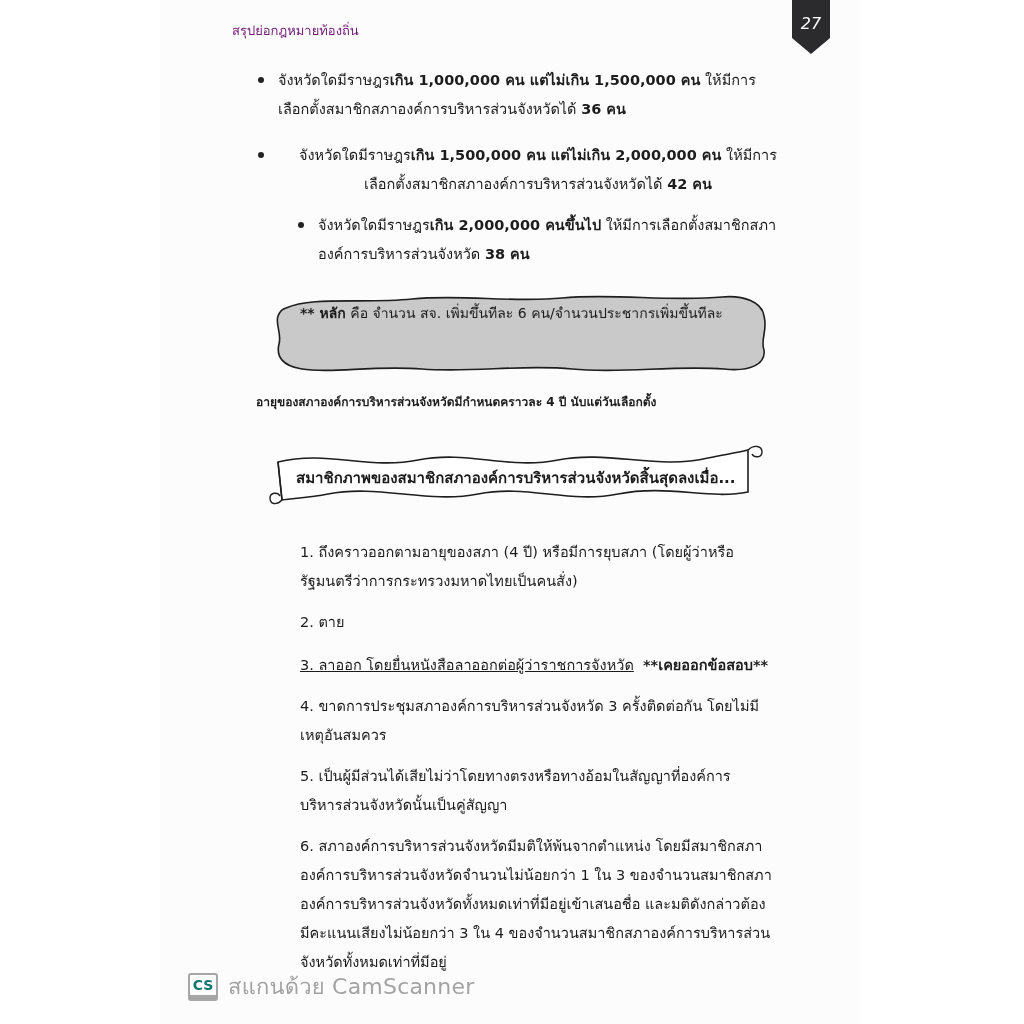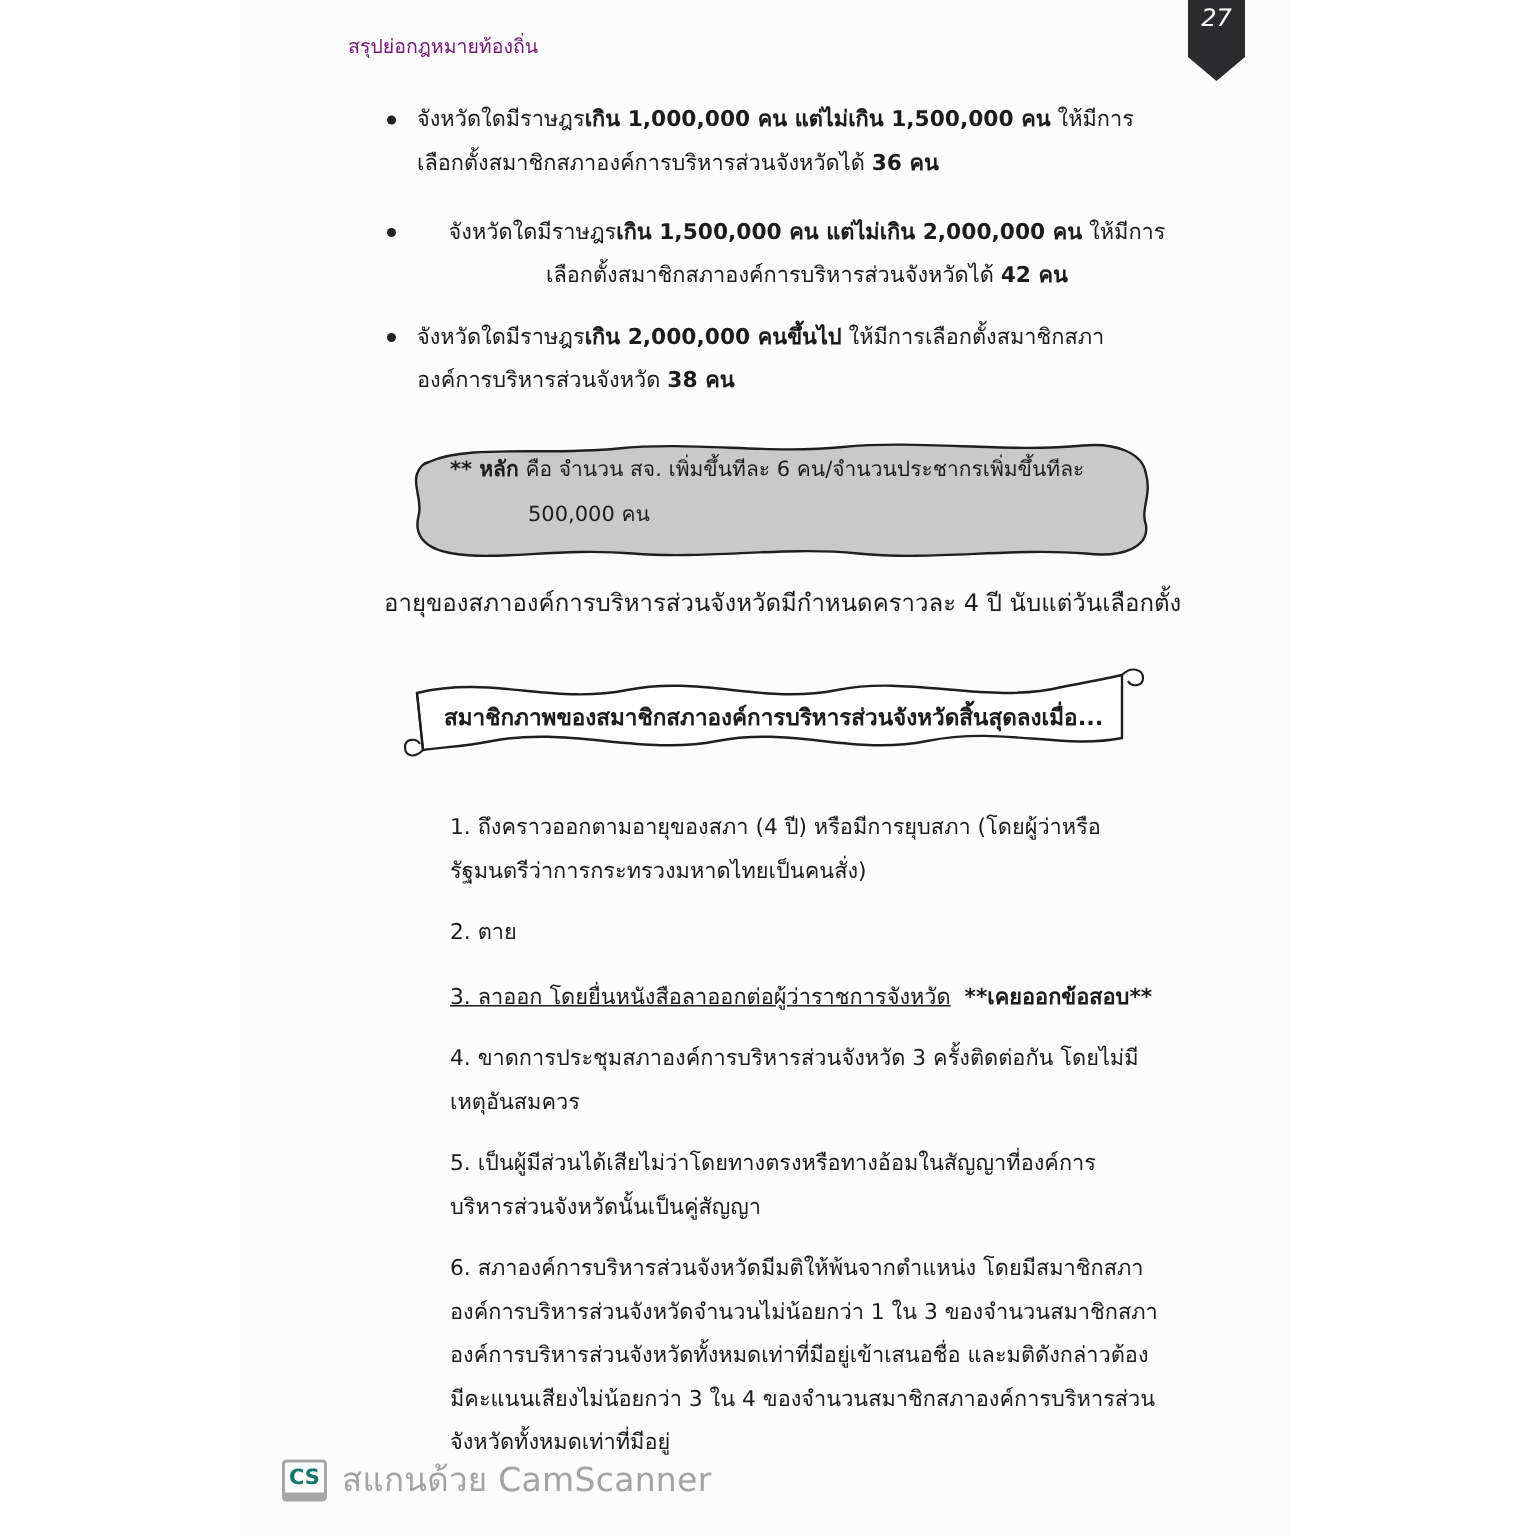--- a/index.html
+++ b/index.html
@@ -23,21 +23,21 @@
       color: #701a75;
     }
     .page-tab {
       position: absolute;
       left: 792px; top: 0;
       width: 38px; height: 52px;
     }
     .page-tab svg { position: absolute; left: 0; top: 0; }
     .page-tab-num {
       position: absolute;
-      left: 0; top: 2px; width: 38px;
+      left: 0; top: 14px; width: 38px;
       text-align: center;
       color: #fff;
       font-size: 16px;
       font-style: italic;
     }
     .bullet-item {
       position: absolute;
       left: 278px;
       width: 520px;
       font-size: 14.5px;
@@ -61,22 +61,23 @@
       position: absolute;
       left: 300px; top: 298px;
       width: 460px;
       font-size: 14px;
       line-height: 30px;
     }
     .note-text .indent { padding-left: 52px; display: block; }
     .para {
       position: absolute;
       left: 256px; top: 389px;
-      font-size: 16px;
+      font-size: 12px;
       line-height: 26px;
+      font-weight: bold;
     }
     .scroll-banner {
       position: absolute;
       left: 268px; top: 440px;
       width: 500px; height: 72px;
     }
     .scroll-banner svg { position: absolute; left: 0; top: 0; }
     .scroll-title {
       position: absolute;
       left: 296px; top: 466px;
@@ -128,36 +129,35 @@
   <span>จังหวัดใดมีราษฎร</span><b>เกิน 1,000,000 คน แต่ไม่เกิน 1,500,000 คน</b><span> ให้มีการ</span><br>
   <span>เลือกตั้งสมาชิกสภาองค์การบริหารส่วนจังหวัดได้ </span><b>36 คน</b>
 </div>
 
 <div class="bullet-item" style="top:141px;text-align:center;">
   <span class="bullet-dot"></span>
   <span>จังหวัดใดมีราษฎร</span><b>เกิน 1,500,000 คน แต่ไม่เกิน 2,000,000 คน</b><span> ให้มีการ</span><br>
   <span>เลือกตั้งสมาชิกสภาองค์การบริหารส่วนจังหวัดได้ </span><b>42 คน</b>
 </div>
 
-<div class="bullet-item" style="top:211px;">
+<div class="bullet-item" style="top:211px;margin-left:40px;">
   <span class="bullet-dot"></span>
   <span>จังหวัดใดมีราษฎร</span><b>เกิน 2,000,000 คนขึ้นไป</b><span> ให้มีการเลือกตั้งสมาชิกสภา</span><br>
   <span>องค์การบริหารส่วนจังหวัด </span><b>38 คน</b>
 </div>
 
 <div class="note-cloud">
   <svg width="500" height="86" viewBox="0 0 500 86">
     <path d="M14,18 C40,6 90,14 140,9 C190,4 240,13 290,8 C340,3 400,12 450,7 C472,5 490,12 492,26
              C496,40 488,50 492,60 C494,74 478,82 452,79 C400,75 350,84 300,79 C250,74 200,83 150,79
              C100,75 60,84 30,79 C10,76 4,66 7,54 C10,44 3,34 6,26 C8,21 10,19 14,18 Z" fill="#c9c9c9" stroke="#1e1e1e" stroke-width="1.6"></path>
   </svg>
 </div>
 <div class="note-text">
   <b>** หลัก</b><span> คือ จำนวน สจ. เพิ่มขึ้นทีละ 6 คน/จำนวนประชากรเพิ่มขึ้นทีละ</span>
-  <span class="indent">500,000 คน</span>
 </div>
 
 <div class="para">อายุของสภาองค์การบริหารส่วนจังหวัดมีกำหนดคราวละ 4 ปี นับแต่วันเลือกตั้ง</div>
 
 <div class="scroll-banner">
   <svg width="500" height="72" viewBox="0 0 500 72">
     <path d="M10,22 C60,10 100,30 150,20 C200,10 240,30 290,20 C340,10 390,30 440,18 C460,14 472,12 480,10
              L480,52 C440,60 400,44 350,54 C300,64 260,44 210,54 C160,64 110,44 60,54 C40,58 26,58 14,60 Z" fill="#ffffff" stroke="#1e1e1e" stroke-width="1.6"></path>
     <path d="M480,10 C486,4 494,6 494,12 C494,18 486,18 484,14" fill="none" stroke="#1e1e1e" stroke-width="1.4"></path>
     <path d="M14,60 C8,66 2,64 2,58 C2,52 10,52 12,56" fill="none" stroke="#1e1e1e" stroke-width="1.4"></path>

